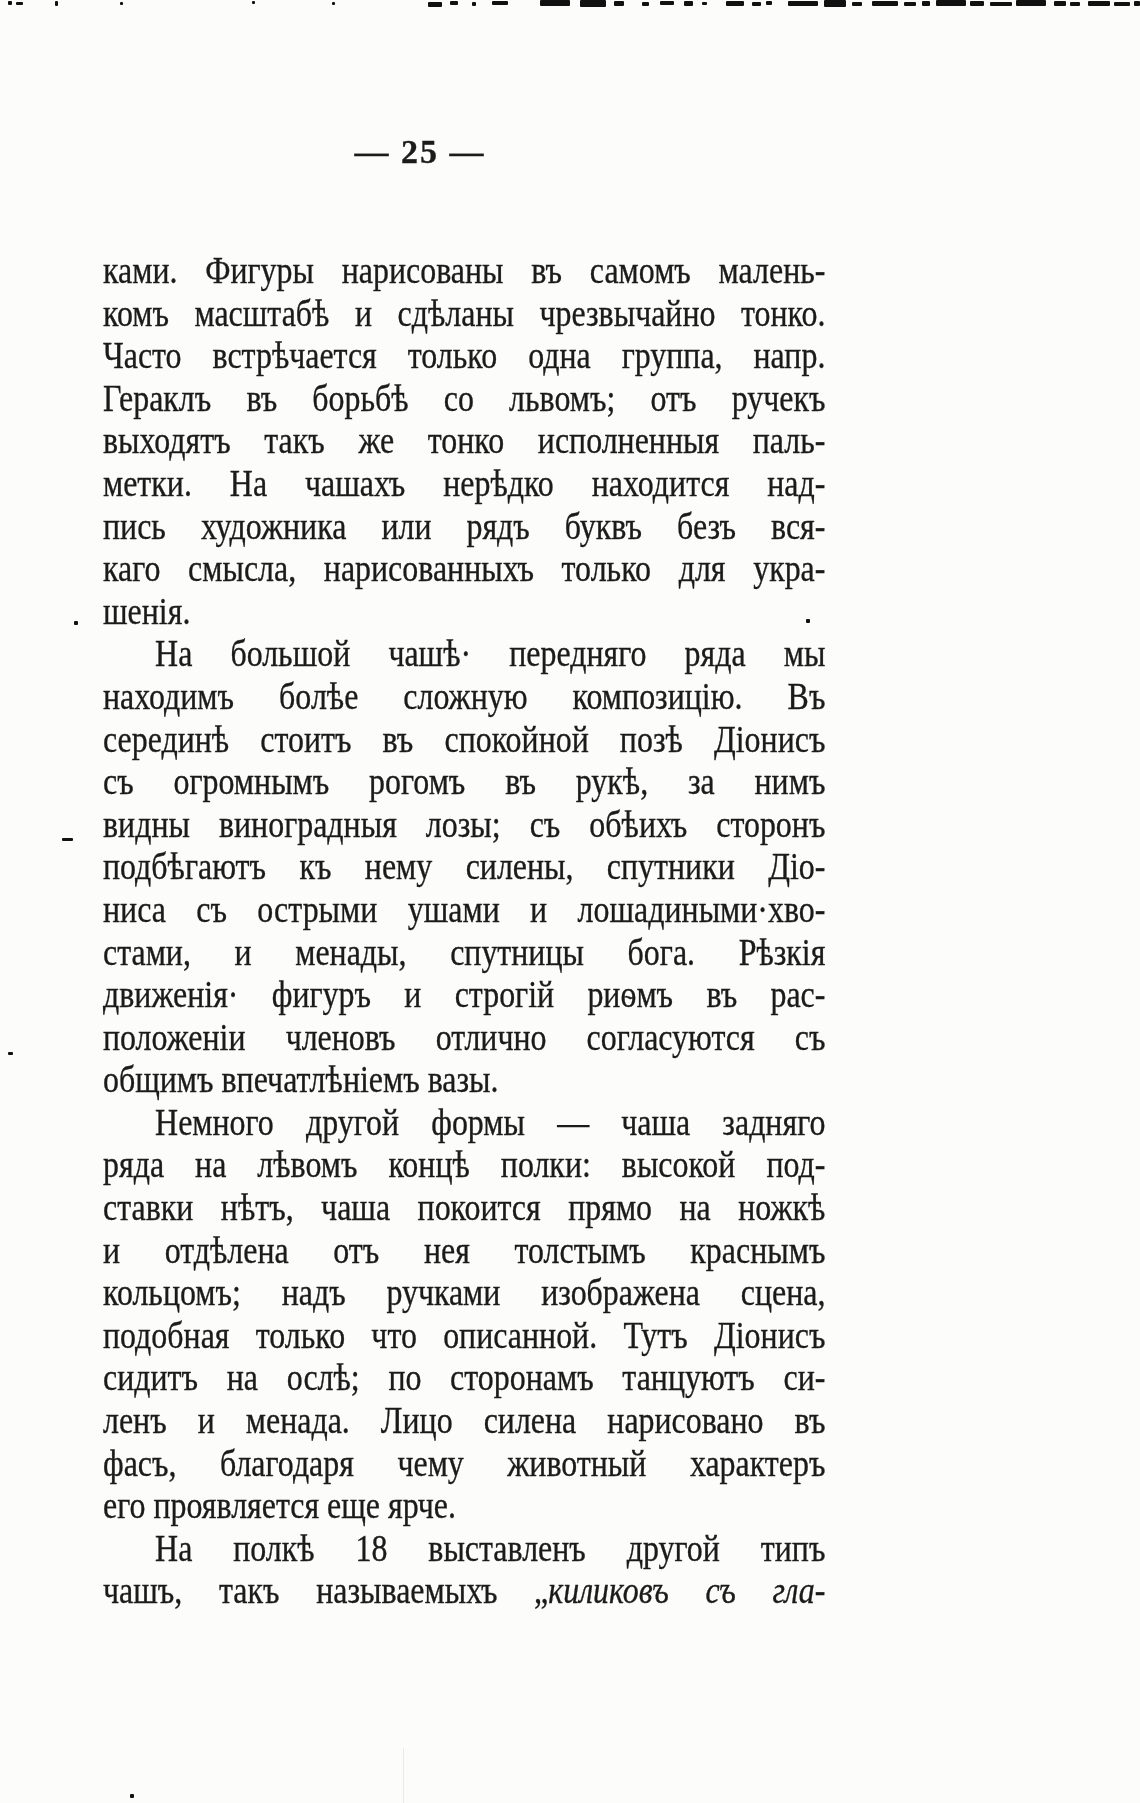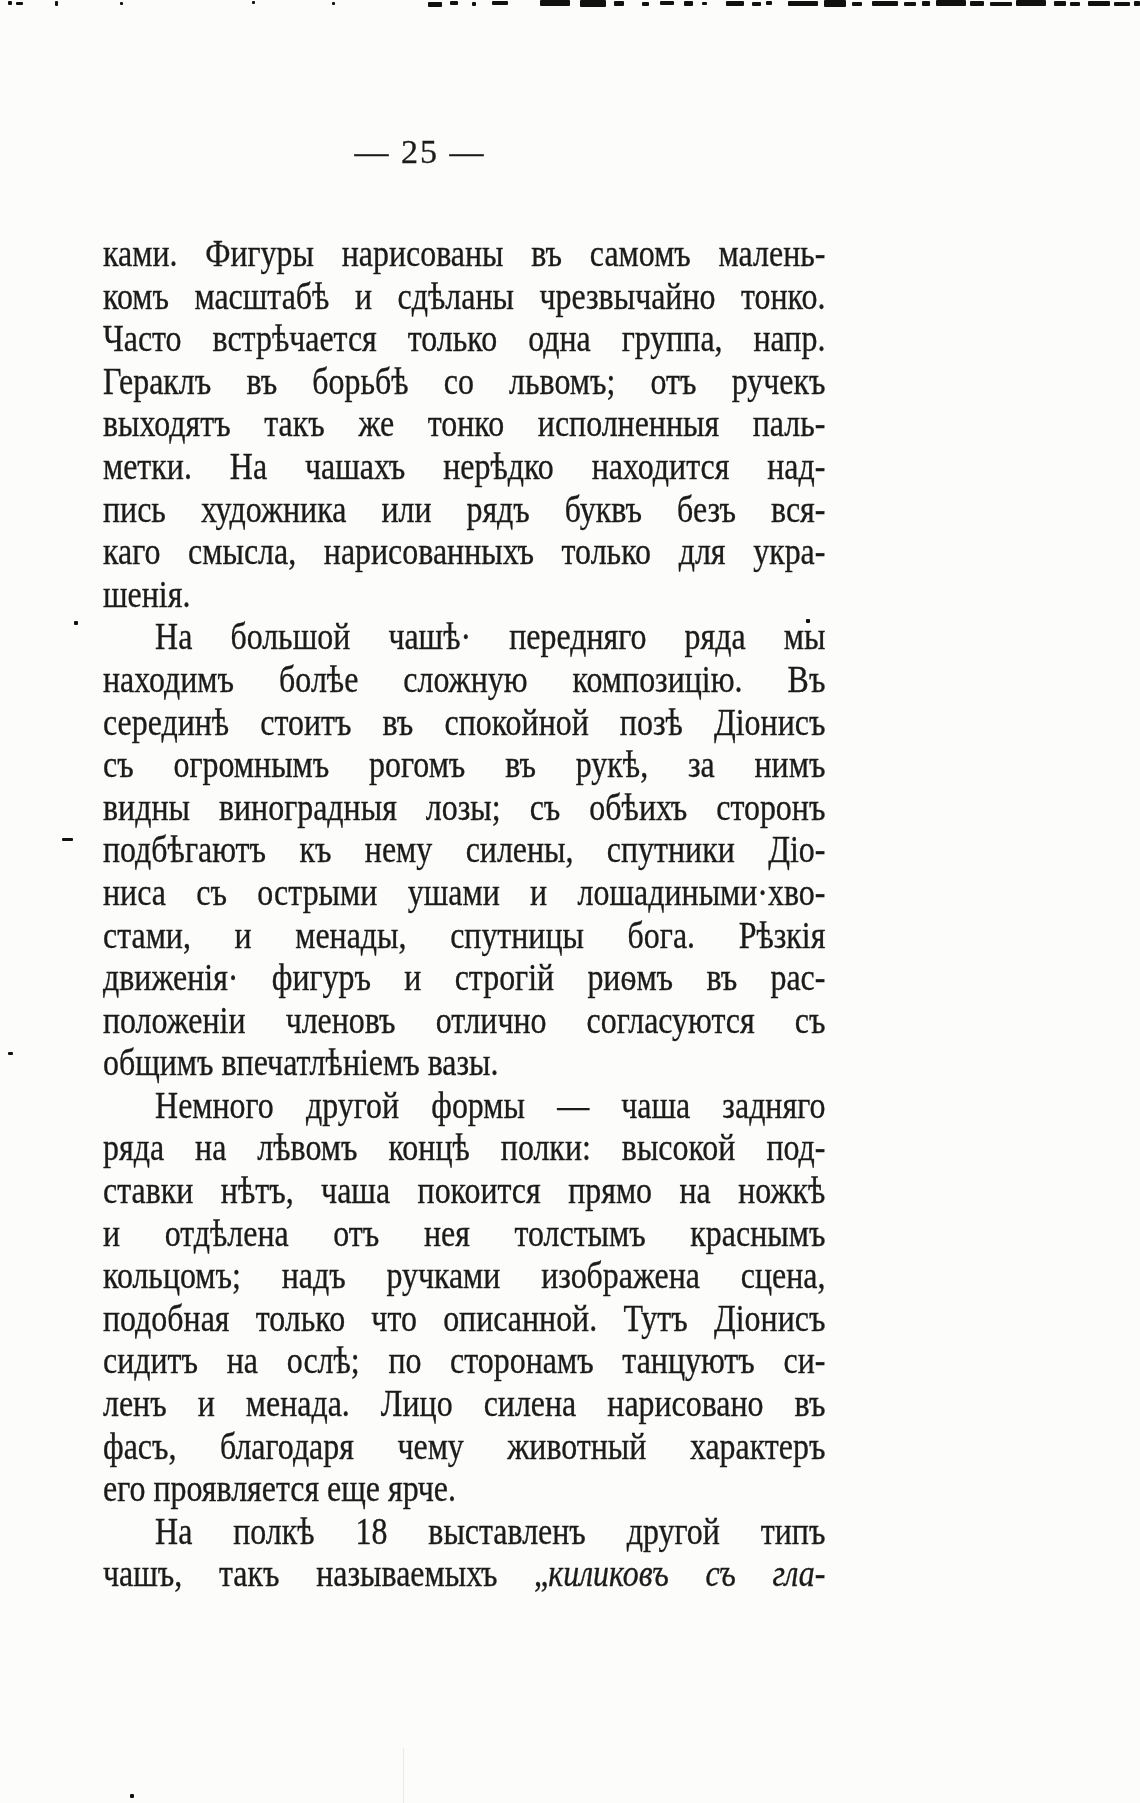--- a/index.html
+++ b/index.html
@@ -20,26 +20,27 @@
     inset: 0;
   }
   .page-number {
     position: absolute;
     top: 133px;
     left: 270px;
     width: 300px;
     text-align: center;
     font-size: 34px;
     letter-spacing: 2px;
+    font-weight: bold;
     -webkit-text-stroke: 0.3px #1b1b1b;
   }
   #text-block {
     position: absolute;
     left: 103px;
-    top: 232px;
+    top: 249px;
     width: 722px;
   }
   .line {
     width: 860px;
     transform: scaleX(0.84);
     transform-origin: 0 0;
     font-size: 38px;
     line-height: 42.6px;
     height: 42.6px;
     white-space: normal;

